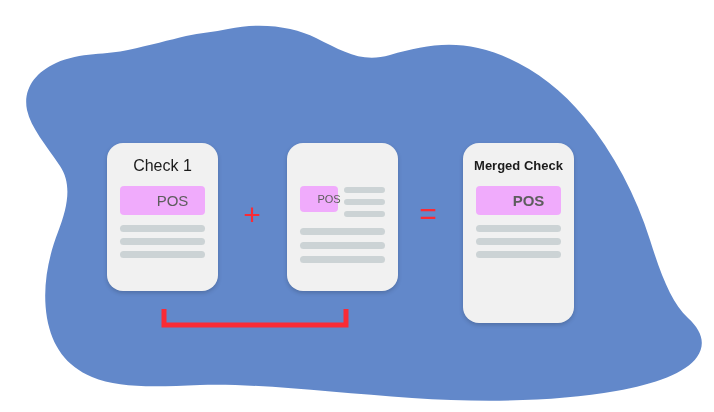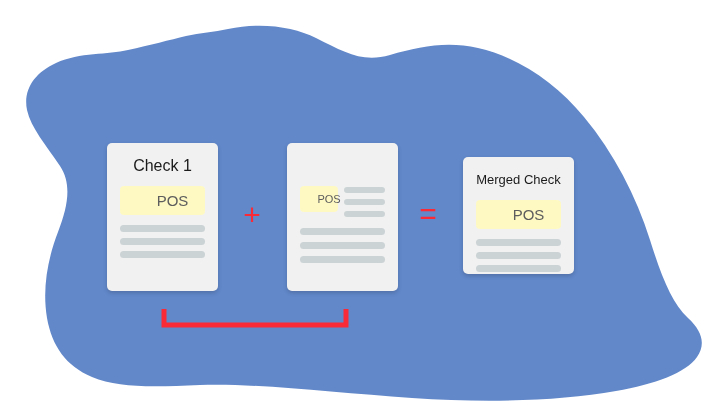--- a/index.html
+++ b/index.html
@@ -24,39 +24,39 @@
     left: 0;
     top: 0;
     width: 714px;
     height: 412px;
   }
 
   
   .card {
     position: absolute;
     background: #f1f1f1;
-    border-radius: 5px;
+    border-radius: 16px;
     box-shadow: 0 2px 4px rgba(0,0,0,0.18);
     box-sizing: border-box;
   }
   .card-title {
     position: absolute;
     left: 0;
     right: 0;
     text-align: center;
     color: #1b1b1b;
     white-space: nowrap;
   }
   .card-title.big  { font-size: 16px; top: 14px; }
   .card-title.small{ font-size: 13px; top: 15px; }
 
   
   .pos-badge {
     position: absolute;
-    background: #fef9c3;
+    background: #f0abfc;
     border-radius: 4px;
     color: #5d5d5d;
     display: flex;
     align-items: center;
     justify-content: center;
     box-sizing: border-box;
     padding-left: 20px;
   }
   .pos-badge.wide  { font-size: 15px; }
   .pos-badge.narrow{ font-size: 11px; }
@@ -127,21 +127,21 @@
     <div class="line" style="left:57px; top:44px; width:41px; height:6px;"></div>
     <div class="line" style="left:57px; top:56px; width:41px; height:6px;"></div>
     <div class="line" style="left:57px; top:68px; width:41px; height:6px;"></div>
     <div class="line" style="left:13px; top:85px;  width:85px; height:7px;"></div>
     <div class="line" style="left:13px; top:99px;  width:85px; height:7px;"></div>
     <div class="line" style="left:13px; top:113px; width:85px; height:7px;"></div>
   </div>
 
   <div class="operator" id="op-equals" style="left:408px; top:199px; width:40px;">=</div>
 
-  <div class="card" id="card-merged-check" style="left:463px; top:157px; width:111px; height:117px;">
+  <div class="card" id="card-merged-check" style="left:463px; top:143px; width:111px; height:180px;font-weight:bold;">
     <div class="card-title small">Merged Check</div>
     <div class="pos-badge wide" style="left:13px; top:43px; width:85px; height:29px;">POS</div>
     <div class="line" style="left:13px; top:82px;  width:85px; height:7px;"></div>
     <div class="line" style="left:13px; top:95px;  width:85px; height:7px;"></div>
     <div class="line" style="left:13px; top:108px; width:85px; height:7px;"></div>
   </div>
 
   <svg id="bracket" style="left:155px; top:303px; width:200px; height:30px;" viewBox="0 0 200 30" xmlns="http://www.w3.org/2000/svg">
     <path d="M 9,6 L 9,22 L 191,22 L 191,6" fill="none" stroke="#fa2b36" stroke-width="5" stroke-linecap="butt" stroke-linejoin="miter"></path>
   </svg>

